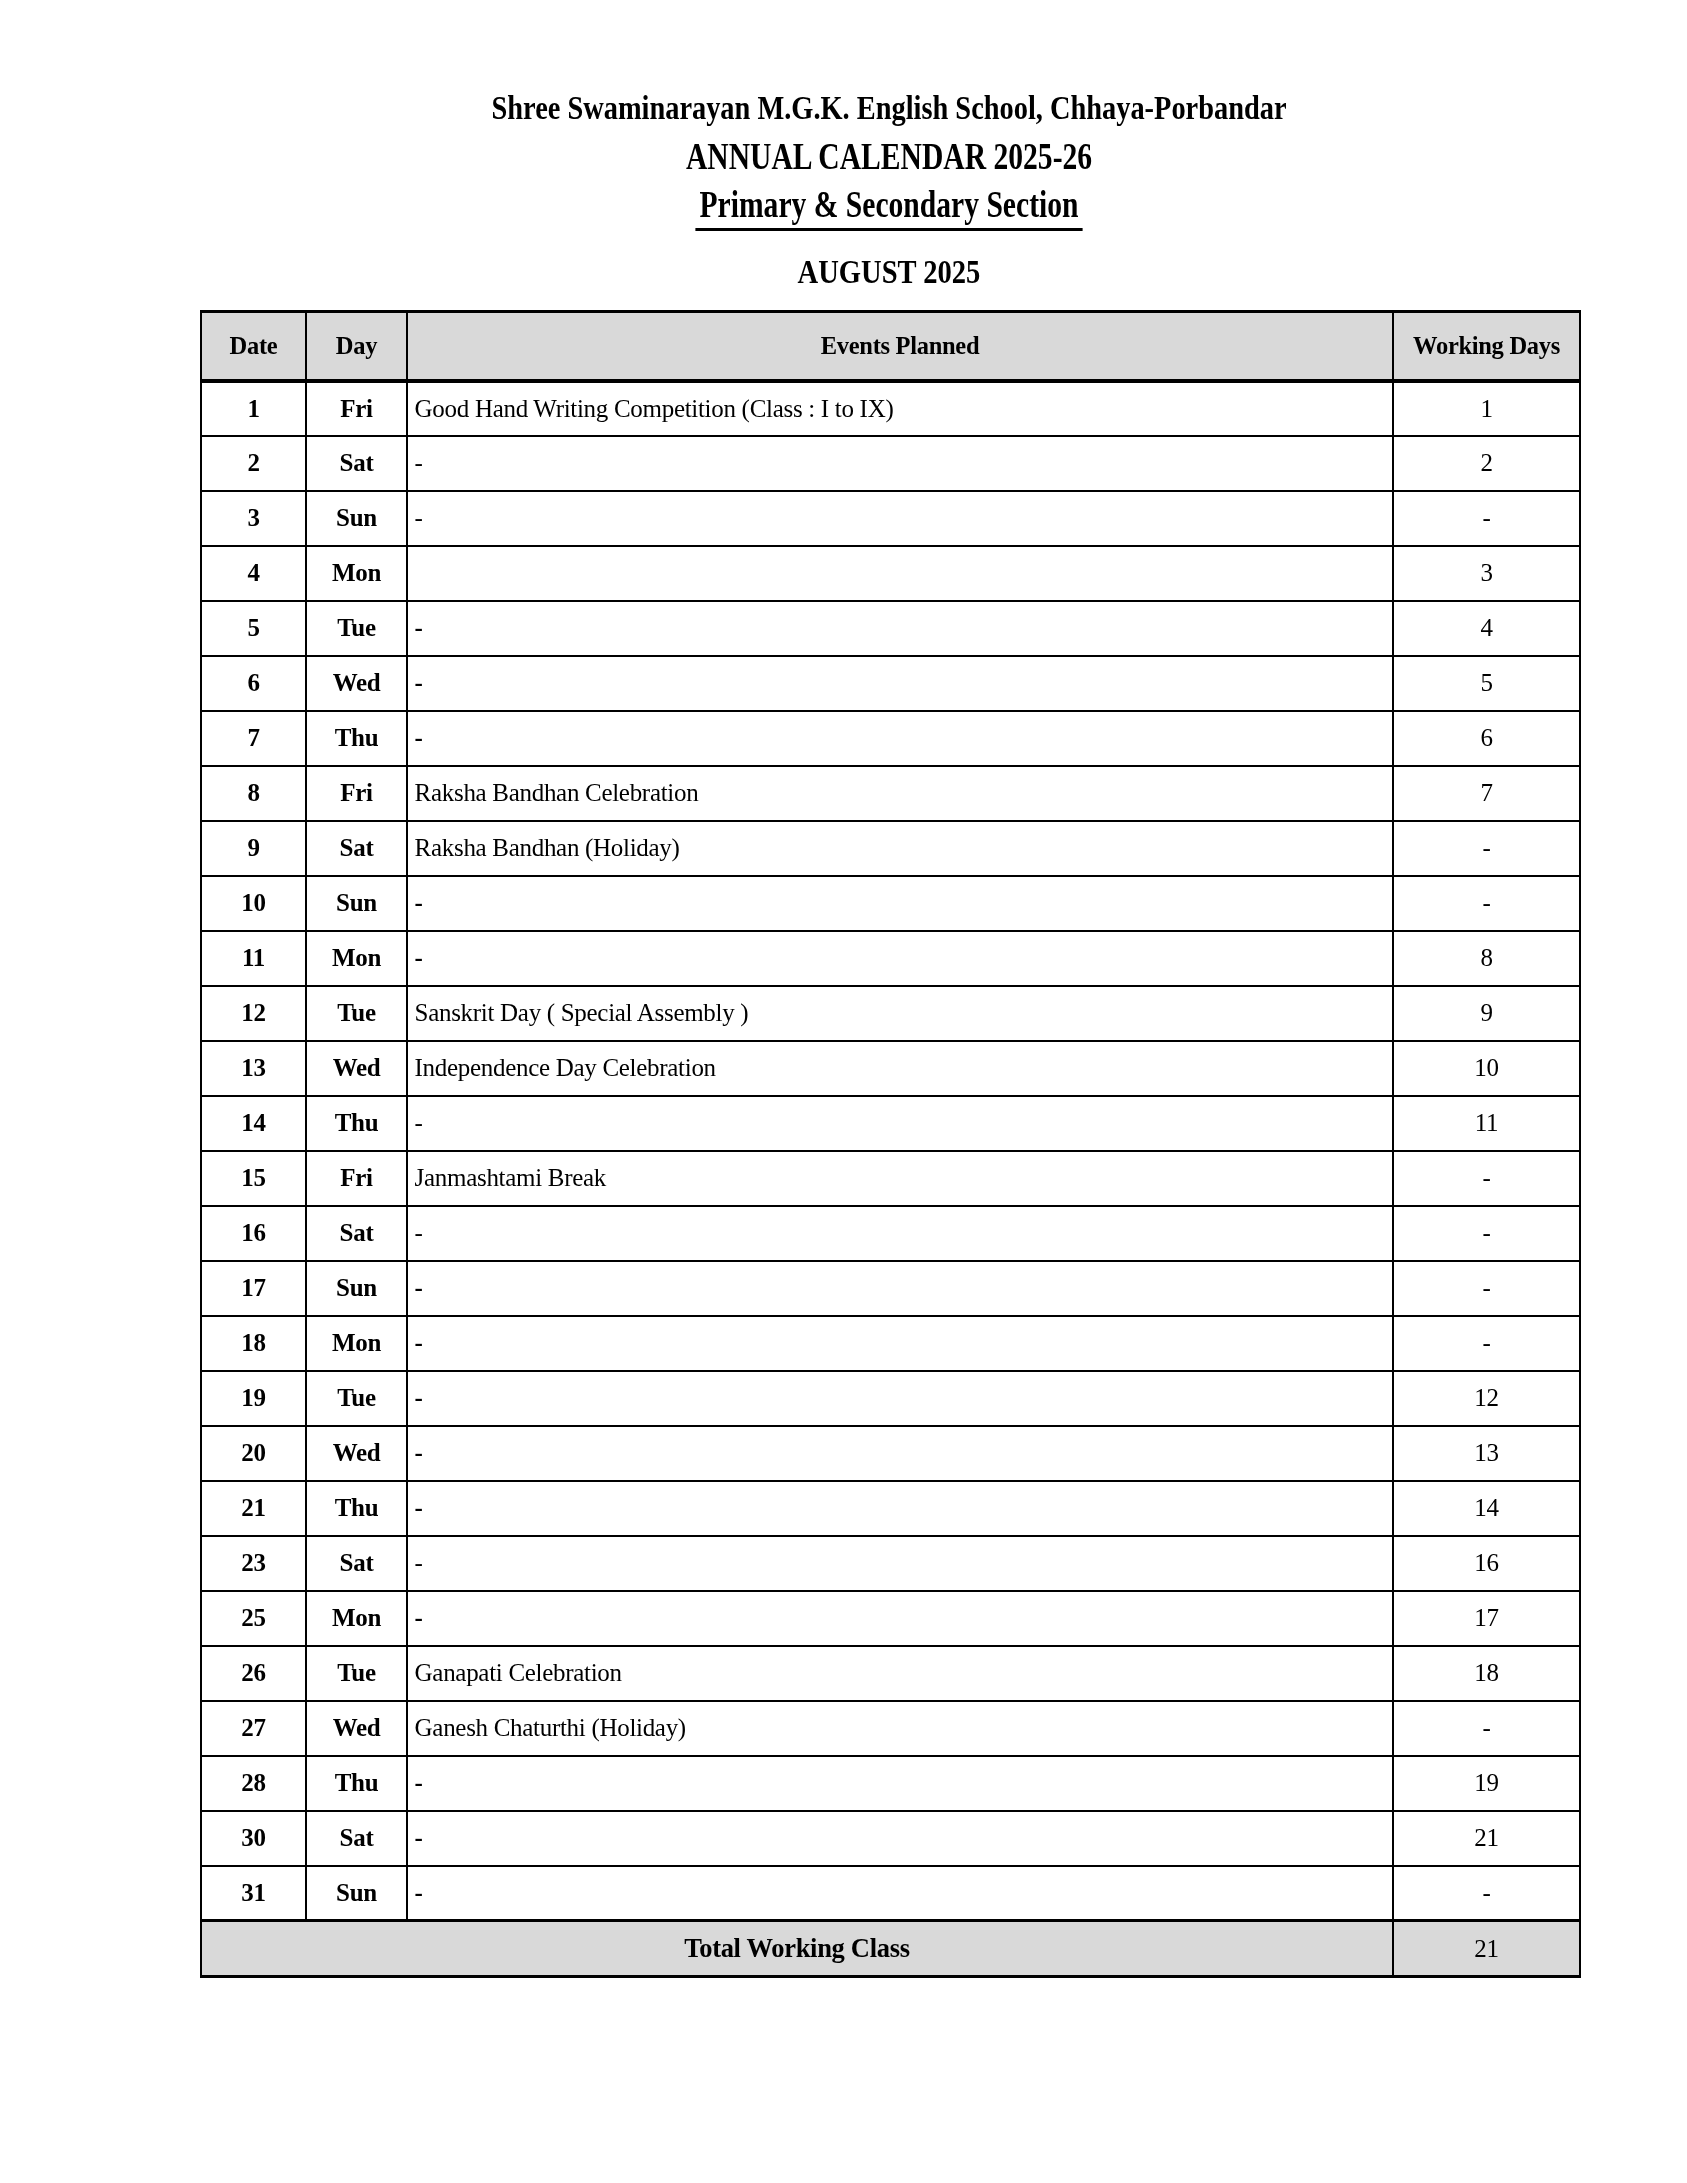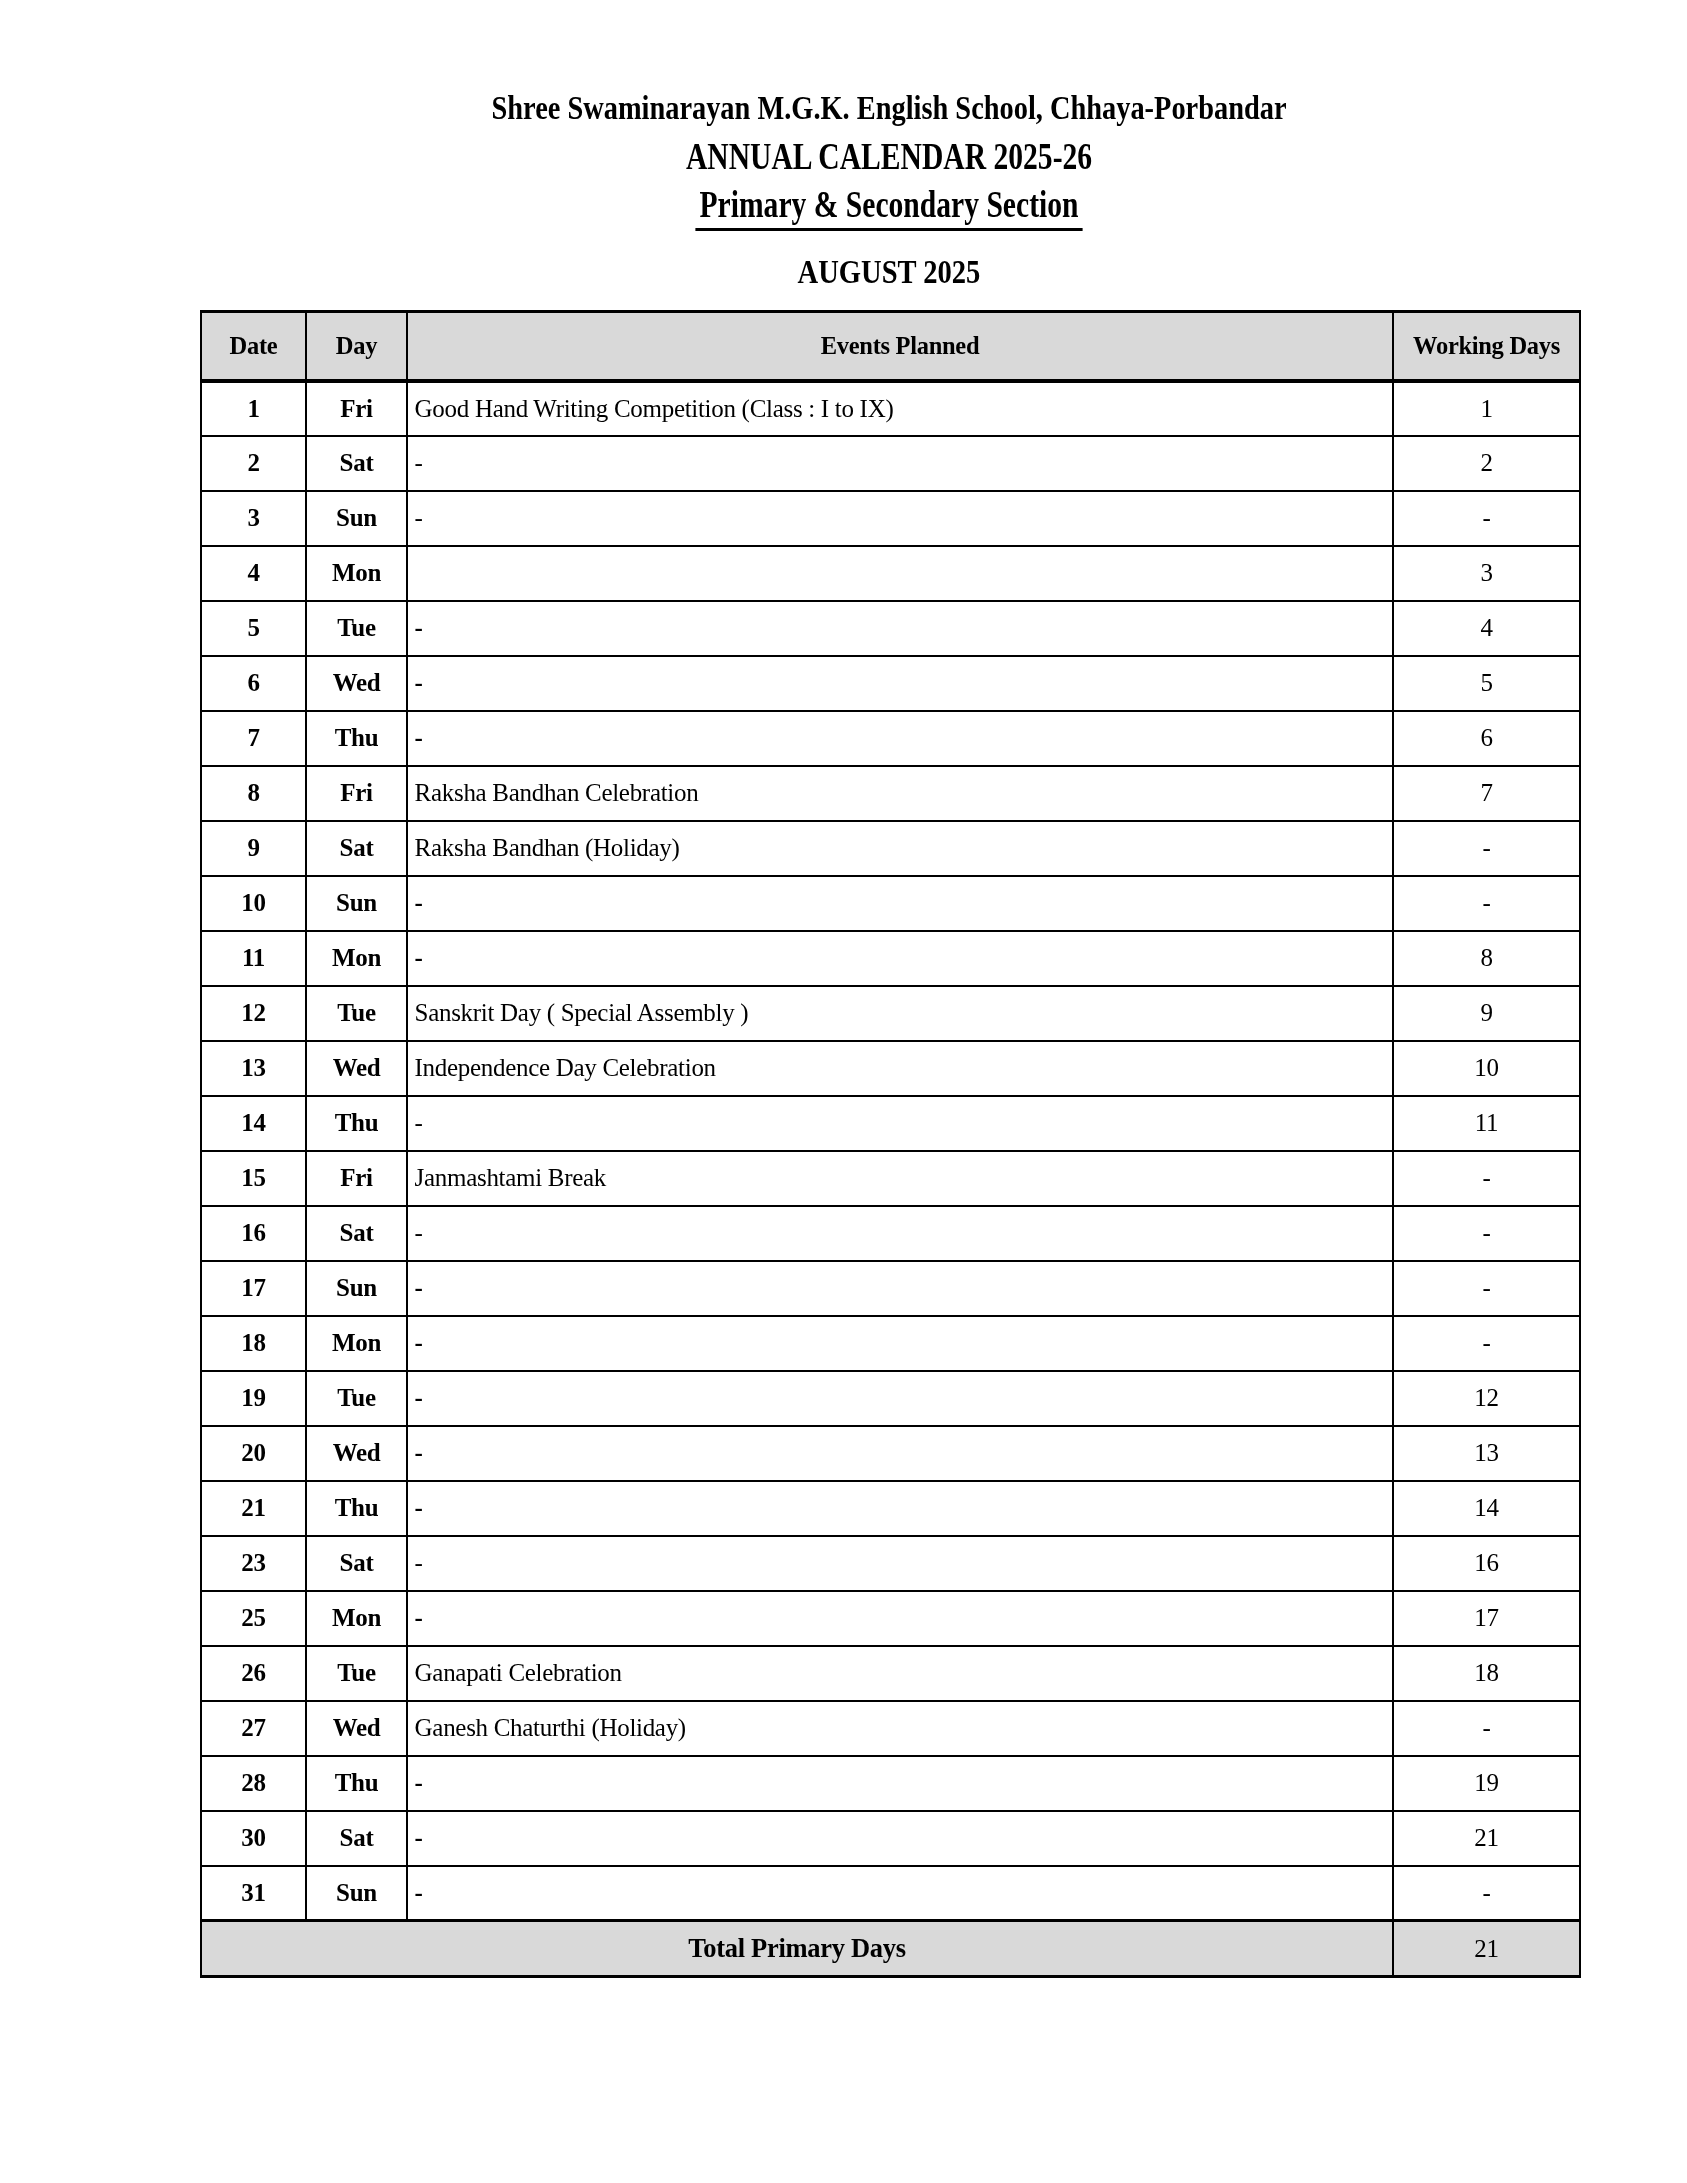--- a/index.html
+++ b/index.html
@@ -235,20 +235,20 @@
         </tr>
         <tr>
           <td class="c-date">31</td>
           <td class="c-day">Sun</td>
           <td class="c-event bold">-</td>
           <td class="c-work">-</td>
         </tr>
       </tbody>
     <tfoot>
       <tr>
-        <td class="f-label" colspan="3">Total Primary Days</td>
+        <td class="f-label" colspan="3">Total Working Class</td>
         <td class="f-value">21</td>
       </tr>
     </tfoot>
   </table>
 
 </div>
 
 
 </body></html>

